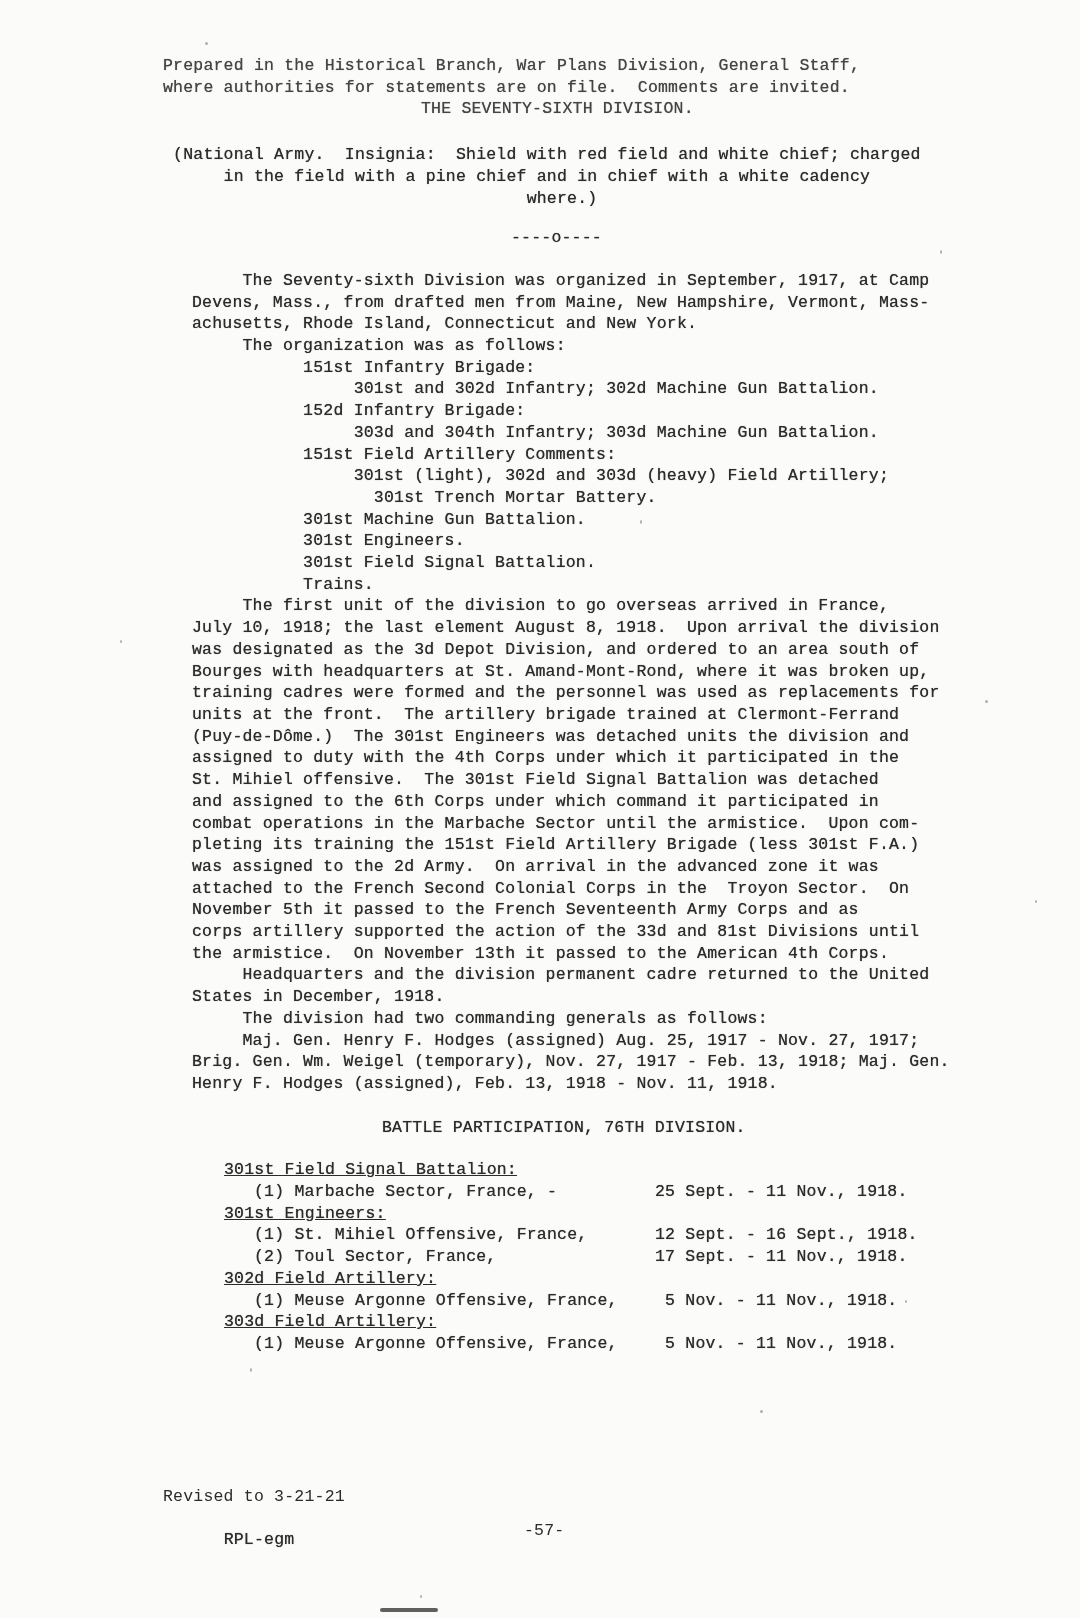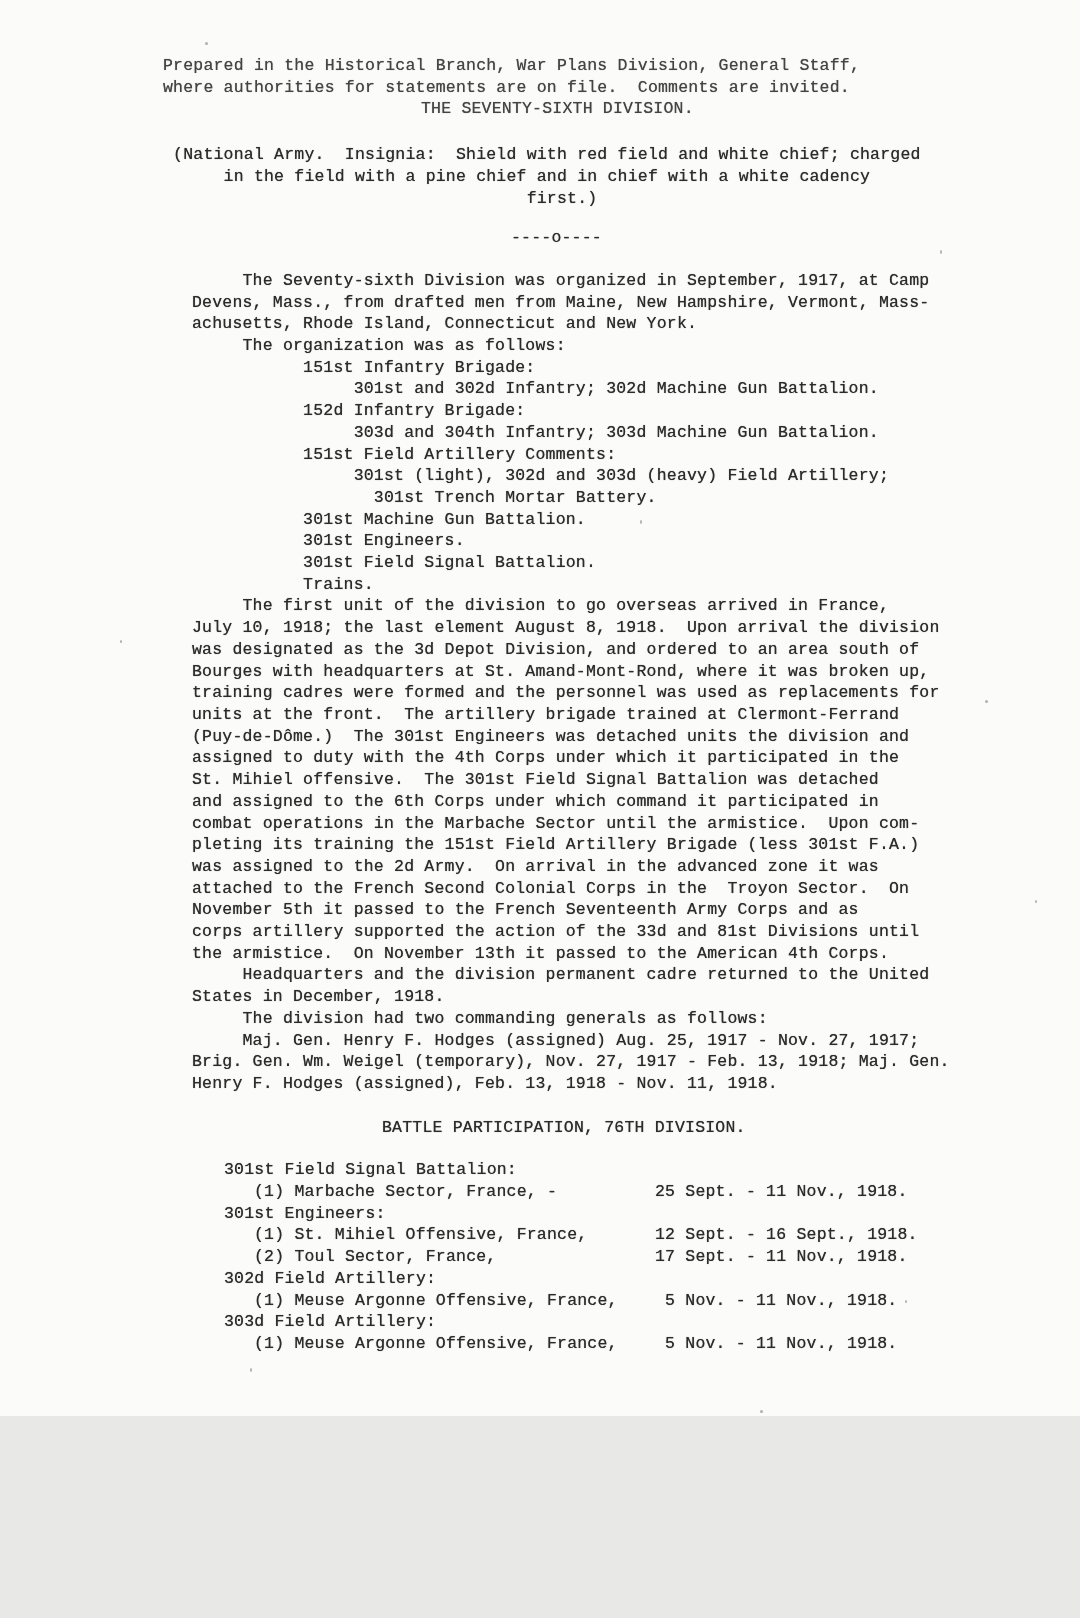--- a/index.html
+++ b/index.html
@@ -3,21 +3,21 @@
 <meta charset="utf-8">
 <style>
   html, body {
     margin: 0;
     padding: 0;
     background: #e8e8e6;
   }
   .page {
     position: relative;
     width: 1080px;
-    height: 1416px;
+    height: 1618px;
     margin: 0 auto;
     background: #fbfbf9;
     overflow: hidden;
     font-family: "Liberation Mono", "DejaVu Sans Mono", monospace;
     font-size: 16.5px;
     line-height: 21.7px;
     letter-spacing: 0.2px;
     color: #2b2b2b;
   }
   .content {
@@ -33,21 +33,21 @@
   .smudged { filter: blur(0.45px); opacity: 0.88; }
   .title-line { padding-left: 258px; }
   .separator-line { padding-left: 348px; }
   .battle-heading-line { padding-left: 219px; }
   .insignia-block { margin-top: 24px; }
   .separator-block { margin-top: 18px; }
   .body-block { margin-top: 21px; margin-left: 29px; }
   .battle-heading-block { margin-top: 22px; }
   .battle-table { margin-top: 21px; }
   .battle-row { position: relative; }
-  .battle-row.indent1 { padding-left: 61px; }
+  .battle-row.indent1 { padding-left: 61px; text-decoration: underline; }
   .battle-row.indent2 { padding-left: 91px; }
   .battle-row .cell-date { position: absolute; left: 492px; top: 0; }
   .footer-block {
     position: absolute;
     left: 163px;
     top: 1486px;
   }
   .footer-line { position: relative; white-space: pre; }
   .footer-page-number { position: absolute; left: 361px; top: 12px; }
   .speck {
@@ -76,21 +76,21 @@
 
     <div class="header-block smudged">
       <div class="single-line">Prepared in the Historical Branch, War Plans Division, General Staff,</div>
       <div class="single-line">where authorities for statements are on file.  Comments are invited.</div>
       <div class="single-line title-line">THE SEVENTY-SIXTH DIVISION.</div>
     </div>
 
     <div class="insignia-block">
         <div class="line"> (National Army.  Insignia:  Shield with red field and white chief; charged</div>
         <div class="line">      in the field with a pine chief and in chief with a white cadency</div>
-        <div class="line">                                    first.)</div>
+        <div class="line">                                    where.)</div>
       </div>
 
     <div class="separator-block">
       <div class="single-line separator-line">----o----</div>
     </div>
 
     <div class="body-block">
         <div class="line">     The Seventy-sixth Division was organized in September, 1917, at Camp</div>
         <div class="line">Devens, Mass., from drafted men from Maine, New Hampshire, Vermont, Mass-</div>
         <div class="line">achusetts, Rhode Island, Connecticut and New York.</div>

